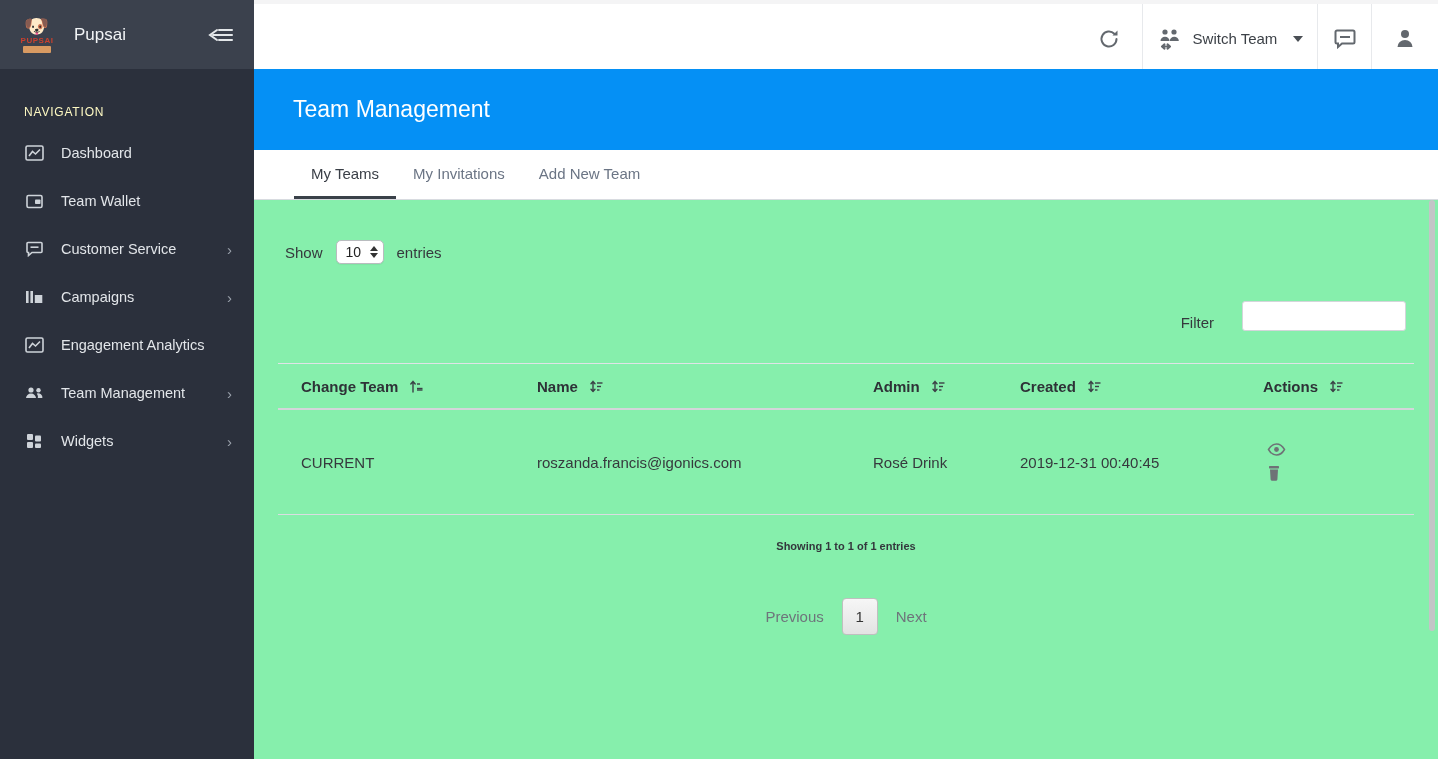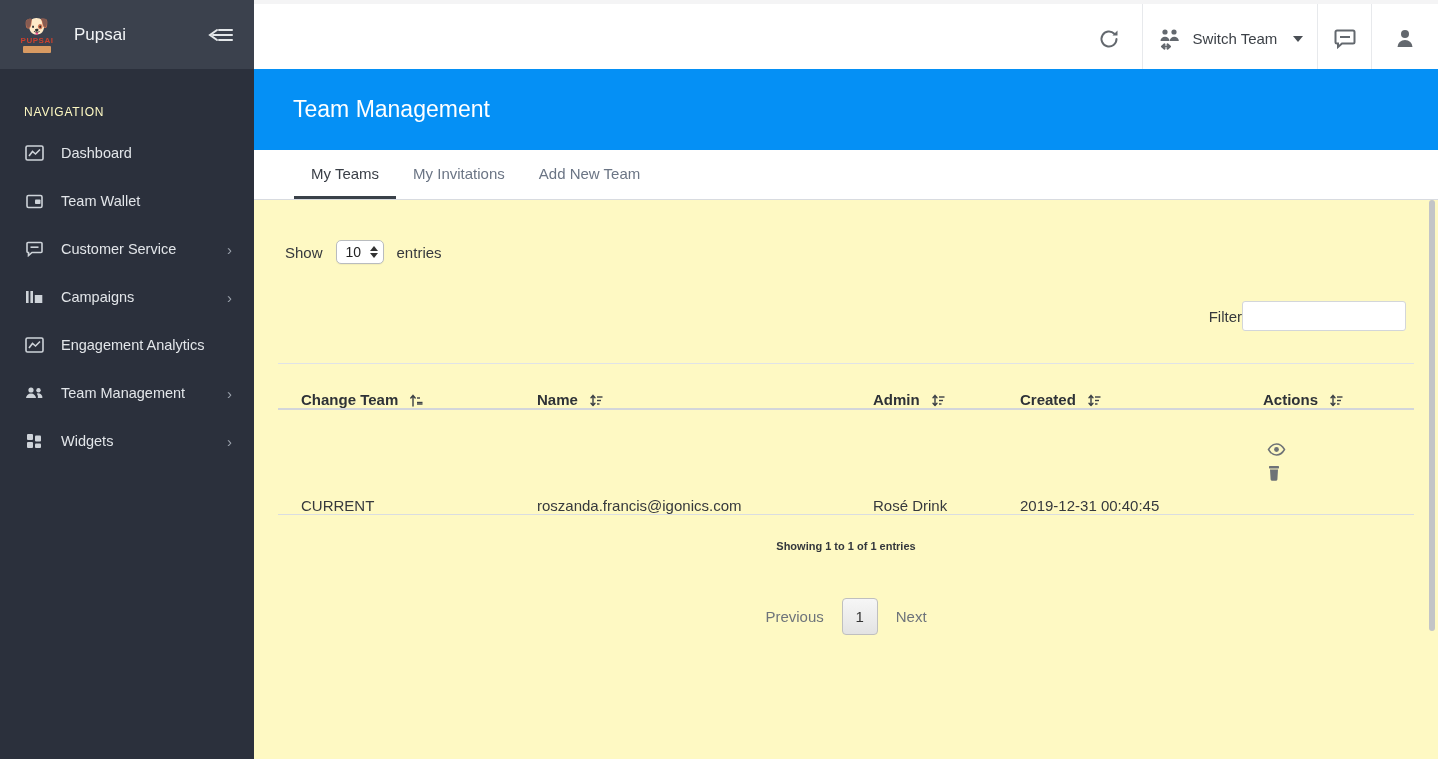--- a/index.html
+++ b/index.html
@@ -85,21 +85,21 @@
   }
   .tab {
     display:flex; align-items:center; padding:0 17px; font-size:15px;
     color:#6b7585; cursor:pointer; border-bottom:3px solid transparent;
   }
   .tab.active { color:#3a3f47; border-bottom-color:#3a4149; font-weight:400; }
 
   
   .content {
     position:absolute; left:254px; top:200px; right:0; bottom:0;
-    background:#fef9c3; overflow:hidden;
+    background:#86efac; overflow:hidden;
   }
   .show-row {
     position:absolute; top:40px; left:31px; display:flex; align-items:center; gap:13px;
     font-size:15px; color:#36393d;
   }
   .select-box {
     width:48px; height:24px; background:#ffffff; border:1px solid #b9bcbf; border-radius:5px;
     display:flex; align-items:center; padding:0 5px 0 9px; cursor:pointer;
     box-shadow:0 1px 1px rgba(0,0,0,.05);
   }
@@ -107,37 +107,37 @@
   .stepper { display:flex; flex-direction:column; gap:2px; align-items:center; }
   .stepper .up {
     width:0; height:0; border-left:4px solid transparent; border-right:4px solid transparent;
     border-bottom:5px solid #333;
   }
   .stepper .down {
     width:0; height:0; border-left:4px solid transparent; border-right:4px solid transparent;
     border-top:5px solid #333;
   }
   .filter-row {
-    position:absolute; top:101px; right:32px; display:flex; align-items:center; gap:0;
+    position:absolute; top:101px; right:32px; display:flex; align-items:flex-end; gap:28px;
     font-size:15px; color:#36393d;
   }
   .filter-input {
     width:164px; height:30px; border:1px solid #d3d6da; border-radius:3px; background:#fff;
     font-size:14px; padding:0 8px; outline:none; font-family:"Liberation Sans",sans-serif;
   }
 
   
   .table { position:absolute; top:163px; left:24px; width:1136px; }
   .t-row { display:grid; grid-template-columns:236px 336px 147px 243px 1fr; }
   .t-head {
     border-top:1px solid #e0e3e7; border-bottom:2px solid #d3d6da; height:47px;
   }
   .t-head .t-cell { font-weight:bold; color:#2e3237; font-size:15px; }
   .t-cell {
-    display:flex; align-items:flex-end; padding-left:23px; font-size:15px; color:#36393d;
+    display:flex; align-items:center; padding-left:23px; font-size:15px; color:#36393d;
   }
   .t-head .t-cell { cursor:pointer; gap:11px; }
   .t-body-row { height:105px; border-bottom:1px solid #dadde1; }
   .actions-cell { flex-direction:column; align-items:flex-start; justify-content:center; gap:9px; padding-left:27px; }
   svg.sorticon { stroke:#3b4046; stroke-width:1.4; fill:none; }
   svg.aicon  { stroke:#6e7276; fill:none; stroke-width:1.5; }
   svg.aicon .fill { fill:#6e7276; stroke:none; }
   .icon-btn { cursor:pointer; display:flex; }
 
   

